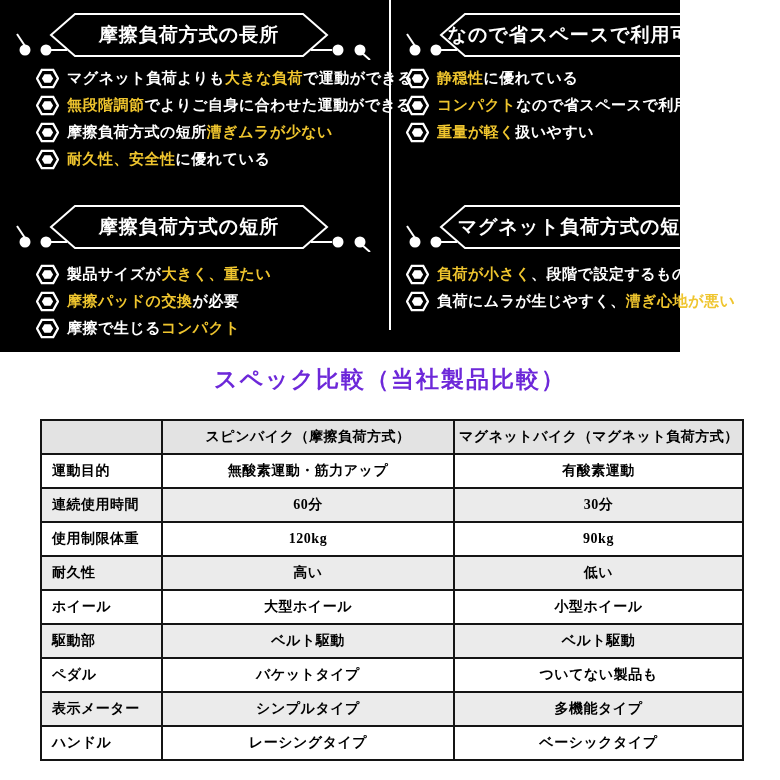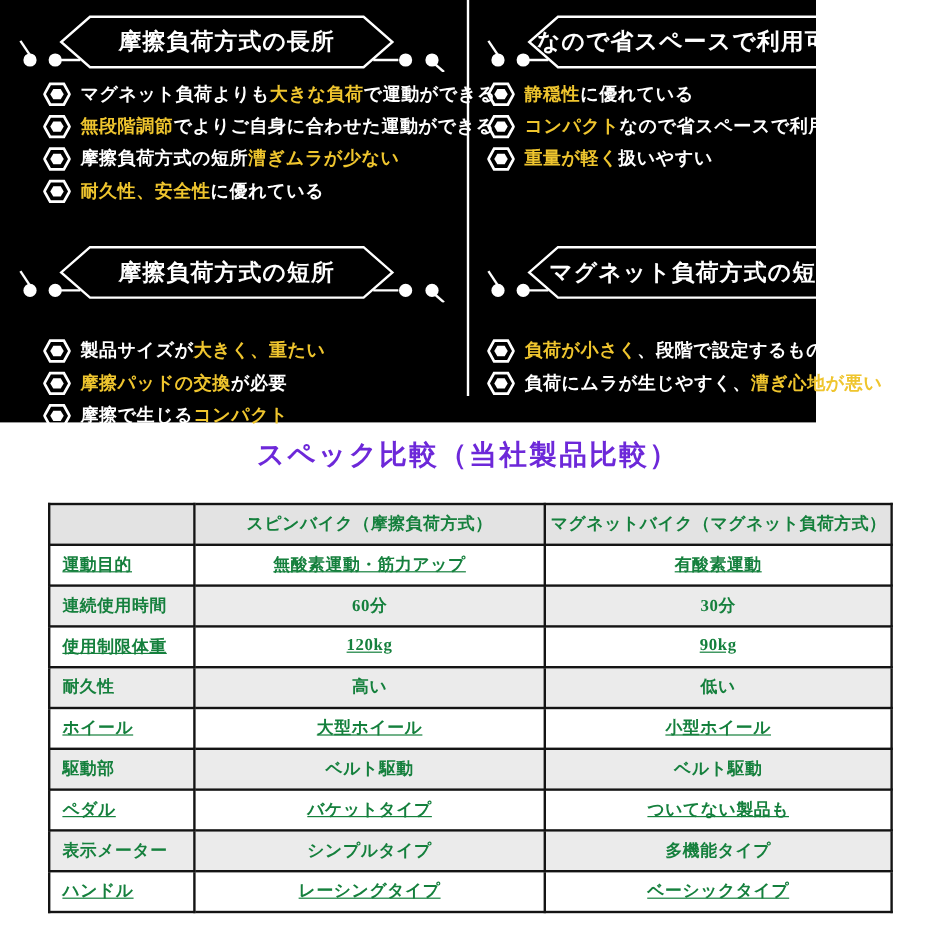--- a/index.html
+++ b/index.html
@@ -19,45 +19,45 @@
   .quad.br{left:390px;top:192px;}
   .badge{position:relative;width:360px;height:52px;margin:8px auto 0 auto;}
   .badge svg{position:absolute;left:0;top:0;}
   .badge .badge-title{
     position:absolute;left:36px;top:6px;width:276px;height:42px;
     display:flex;align-items:center;justify-content:center;
     color:#ffffff;font-size:19px;letter-spacing:1px;white-space:nowrap;
   }
   .feature-list{list-style:none;margin:6px 0 0 0;padding:0 0 0 36px;}
   .quad.tr .feature-list,.quad.br .feature-list{padding-left:16px;}
-  .quad.bl .feature-list,.quad.br .feature-list{margin-top:28px;text-align:right;}
+  .quad.bl .feature-list,.quad.br .feature-list{margin-top:10px;text-align:right;}
   .feature-list li{
     display:flex;align-items:center;height:25px;margin-bottom:2px;
     color:#ffffff;font-size:15px;letter-spacing:0.5px;white-space:nowrap;
   }
   .feature-list li svg{flex:0 0 auto;margin-right:8px;}
   .hl{color:#efc52e;}
   
   .section-title{
     position:absolute;left:0;top:364px;width:780px;text-align:center;
     color:#6d28d9;font-size:23px;letter-spacing:2px;
   }
   table.spec{
     position:absolute;left:40px;top:419px;width:702px;
     border-collapse:collapse;table-layout:fixed;
   }
   table.spec th,table.spec td{
     border:2px solid #141414;height:32px;padding:0 4px;
-    color:#15803d;font-size:14px;font-weight:bold;text-align:center;
+    color:#000000;font-size:14px;font-weight:bold;text-align:center;
     letter-spacing:0.5px;white-space:nowrap;overflow:hidden;
   }
   table.spec thead th{background:#e3e3e3;}
   table.spec td.rowhead{text-align:left;padding-left:10px;}
   table.spec tr.alt td{background:#ebebeb;}
-  table.spec tr.plain td{background:#ffffff;text-decoration:underline;}
+  table.spec tr.plain td{background:#ffffff;}
 </style>
 </head>
 <body>
 
 <div class="top-section">
   <div class="divider"></div>
 
   <div class="quad tl">
       <div class="badge">
         <svg width="360" height="52" viewBox="0 0 360 52">

